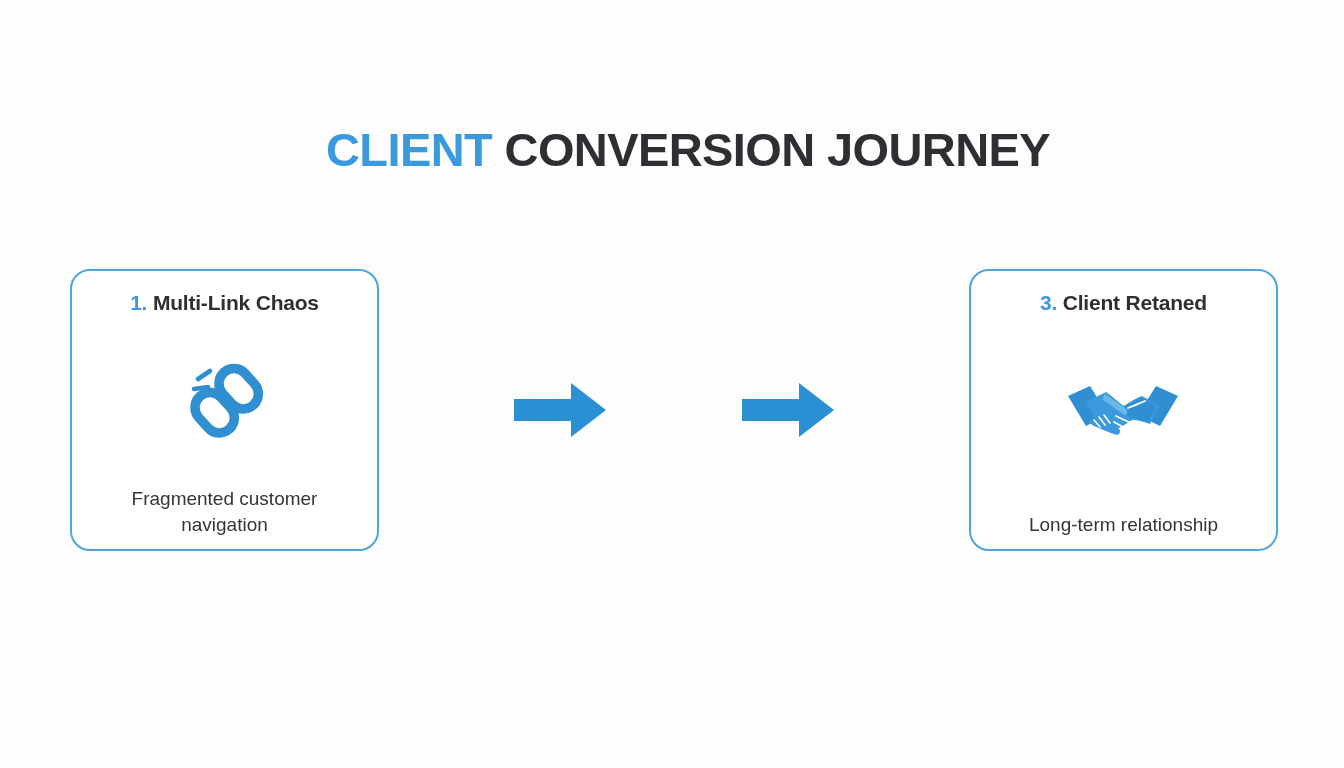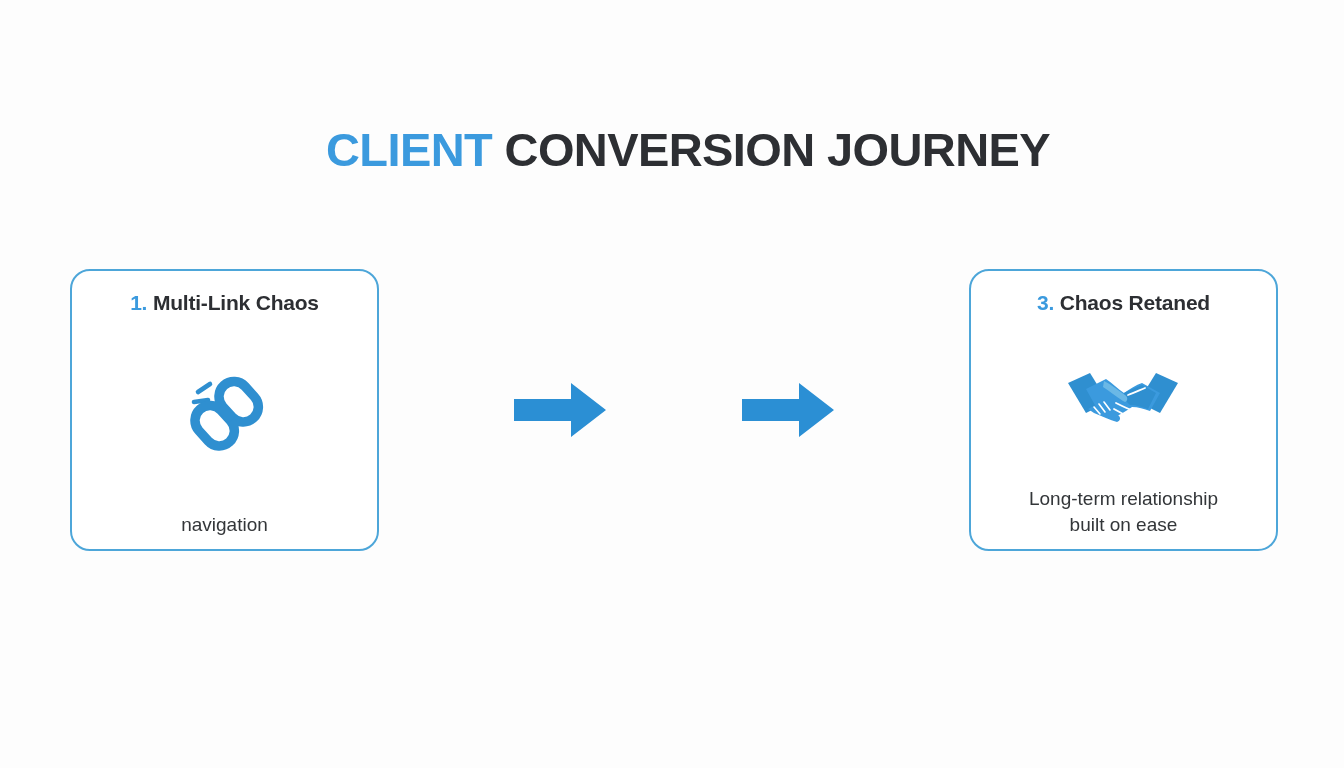--- a/index.html
+++ b/index.html
@@ -136,41 +136,42 @@
           <rect x="15" y="29" width="30" height="44" rx="15" ry="15" fill="none" stroke="#2f8fd0" stroke-width="9.5"></rect>
         </g>
 
         <g transform="rotate(-42 42 38)">
           <rect x="36.5" y="30" width="11" height="17" rx="4" fill="#2f8fd0"></rect>
         </g>
       </svg>
     </div>
 
     <div class="card-desc">
+      <div>Fragmented customer</div>
       <div>navigation</div>
     </div>
   </div>
 
   <div class="arrow">
     <svg width="92" height="54" viewBox="0 0 92 54" xmlns="http://www.w3.org/2000/svg" aria-hidden="true">
       <path d="M0 16 H57 V0 L92 27 L57 54 V38 H0 Z" fill="#2b8fd4"></path>
     </svg>
   </div>
 
 
   <div class="arrow">
     <svg width="92" height="54" viewBox="0 0 92 54" xmlns="http://www.w3.org/2000/svg" aria-hidden="true">
       <path d="M0 16 H57 V0 L92 27 L57 54 V38 H0 Z" fill="#2b8fd4"></path>
     </svg>
   </div>
 
   <div class="card">
     <div class="card-title">
       <span class="num">3.</span>
-      <span>Chaos Retaned</span>
+      <span>Client Retaned</span>
     </div>
 
     <div class="card-icon">
       <svg width="118" height="62" viewBox="0 0 118 62" xmlns="http://www.w3.org/2000/svg" aria-hidden="true">
 
         <path d="M4 14 L26 4 L44 33 L22 44 Z" fill="#2f8fd0"></path>
 
         <path d="M114 14 L92 4 L74 33 L96 44 Z" fill="#2f8fd0"></path>
 
         <path d="M22 20 L42 10 C48 14 54 20 60 24 C66 20 72 16 78 14 L96 24
@@ -195,17 +196,16 @@
         <g stroke="#ffffff" stroke-width="1.6" fill="none" stroke-linecap="round">
           <path d="M30 38 L36 45"></path>
           <path d="M35 35 L41 43"></path>
           <path d="M40 33 L46 41"></path>
         </g>
       </svg>
     </div>
 
     <div class="card-desc">
       <div>Long-term relationship</div>
-      <div>built on ease</div>
     </div>
   </div>
 
 </div>
 
 </body></html>

